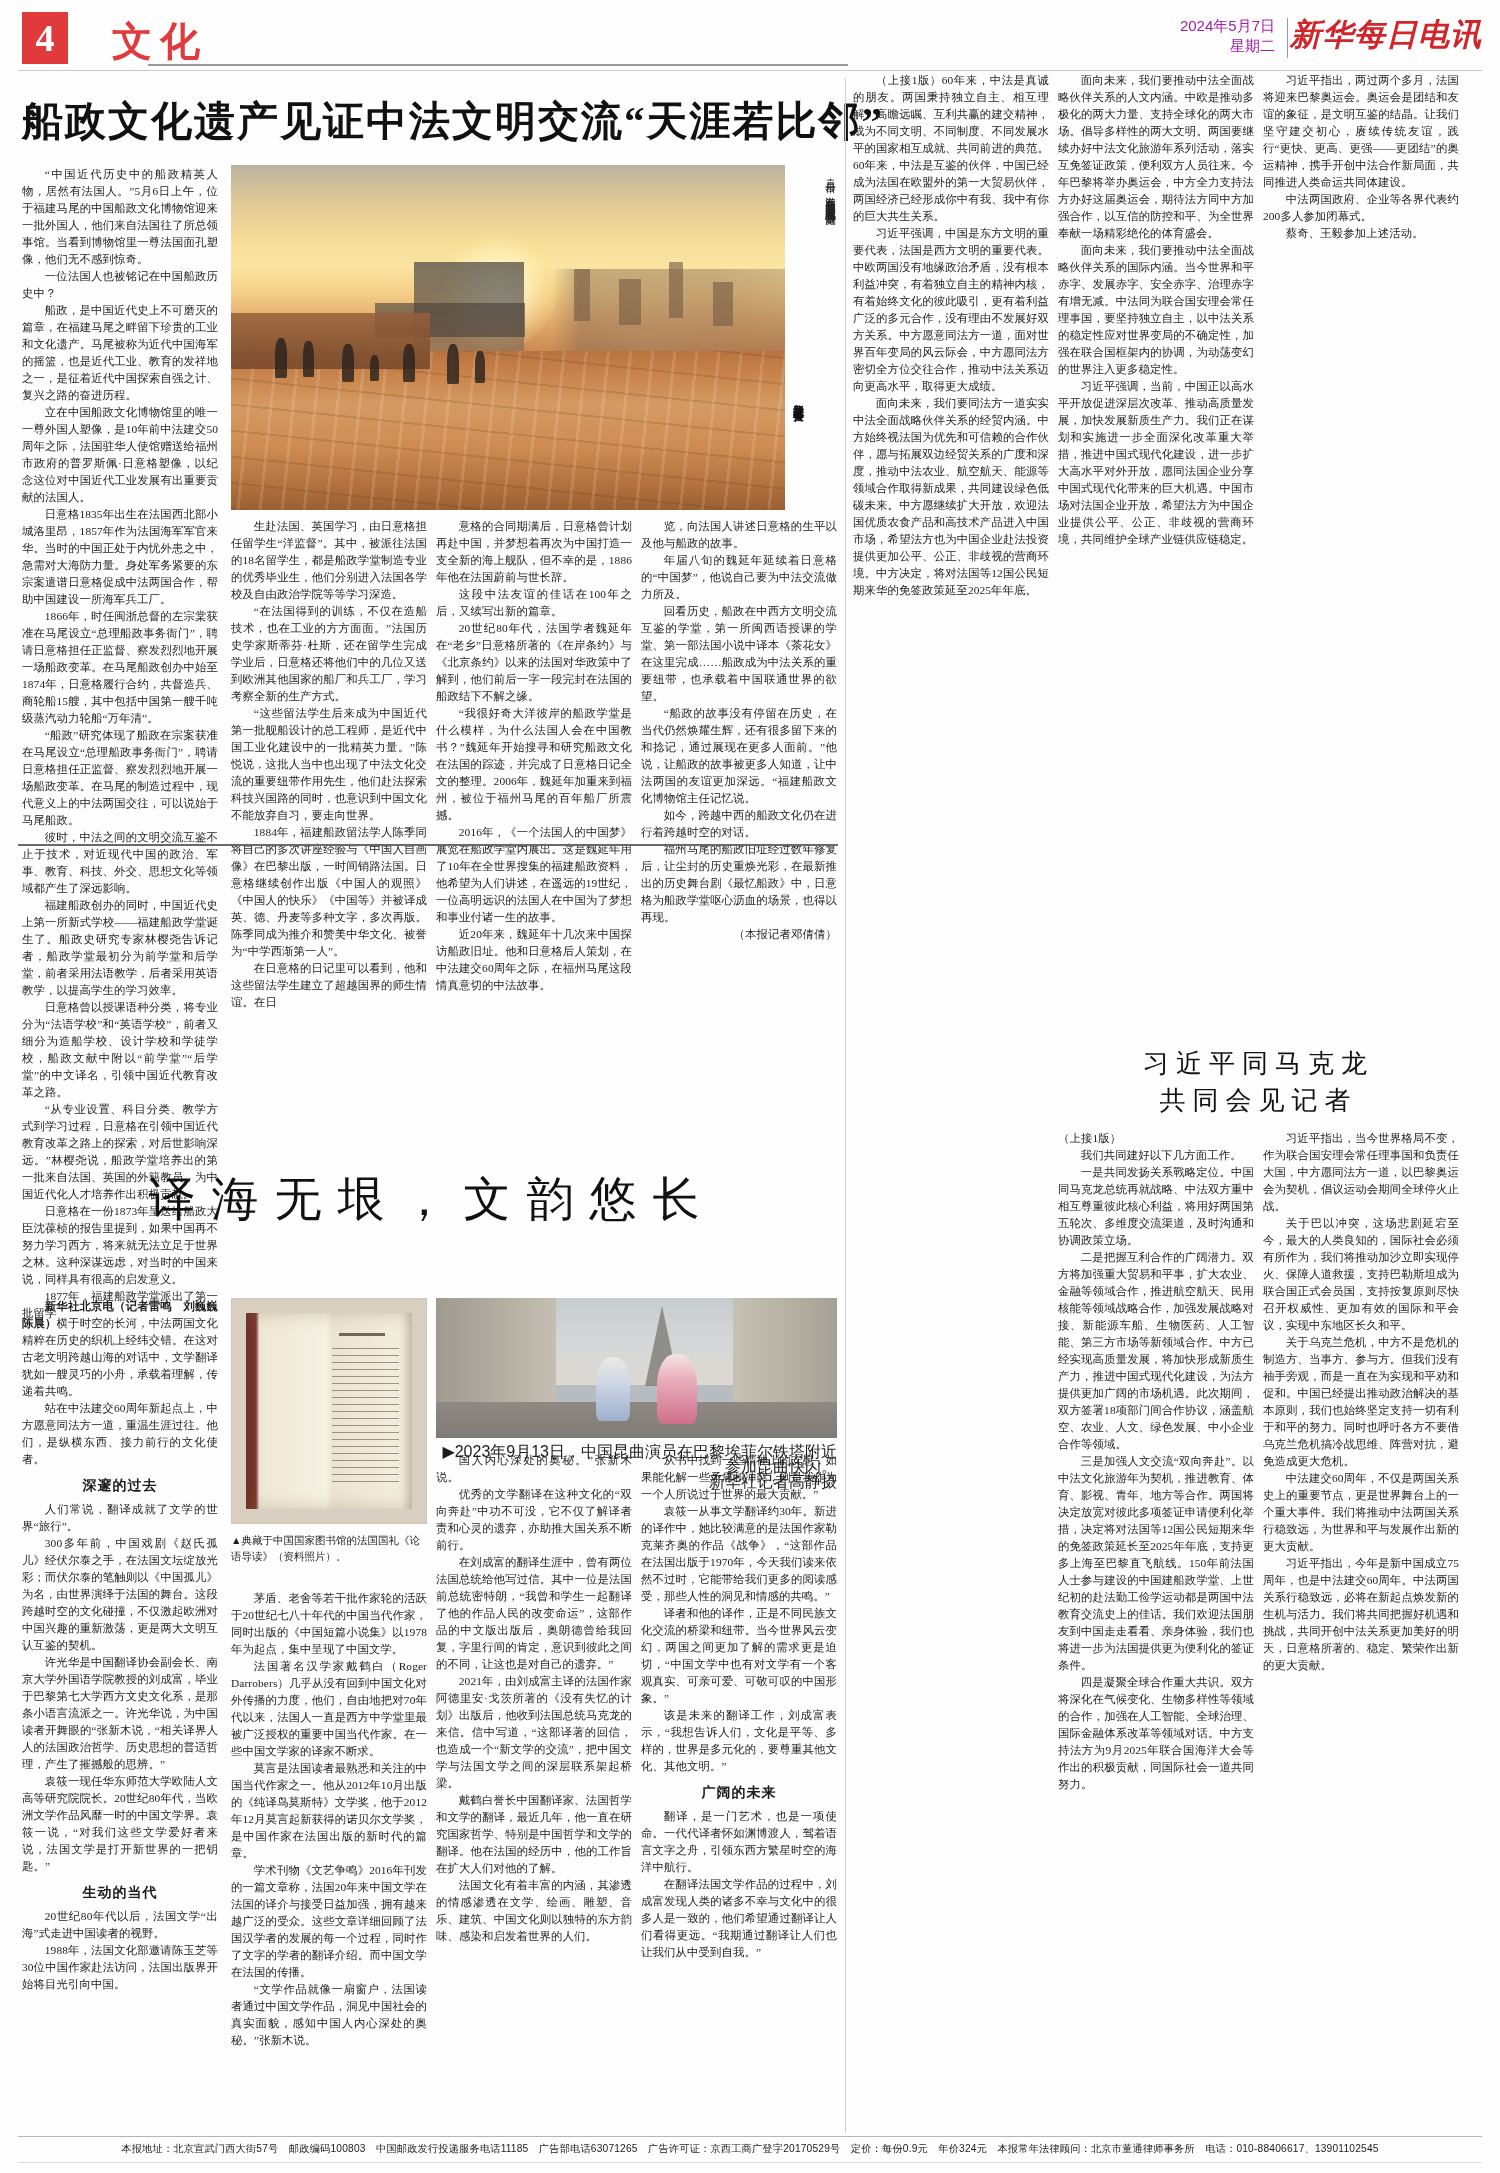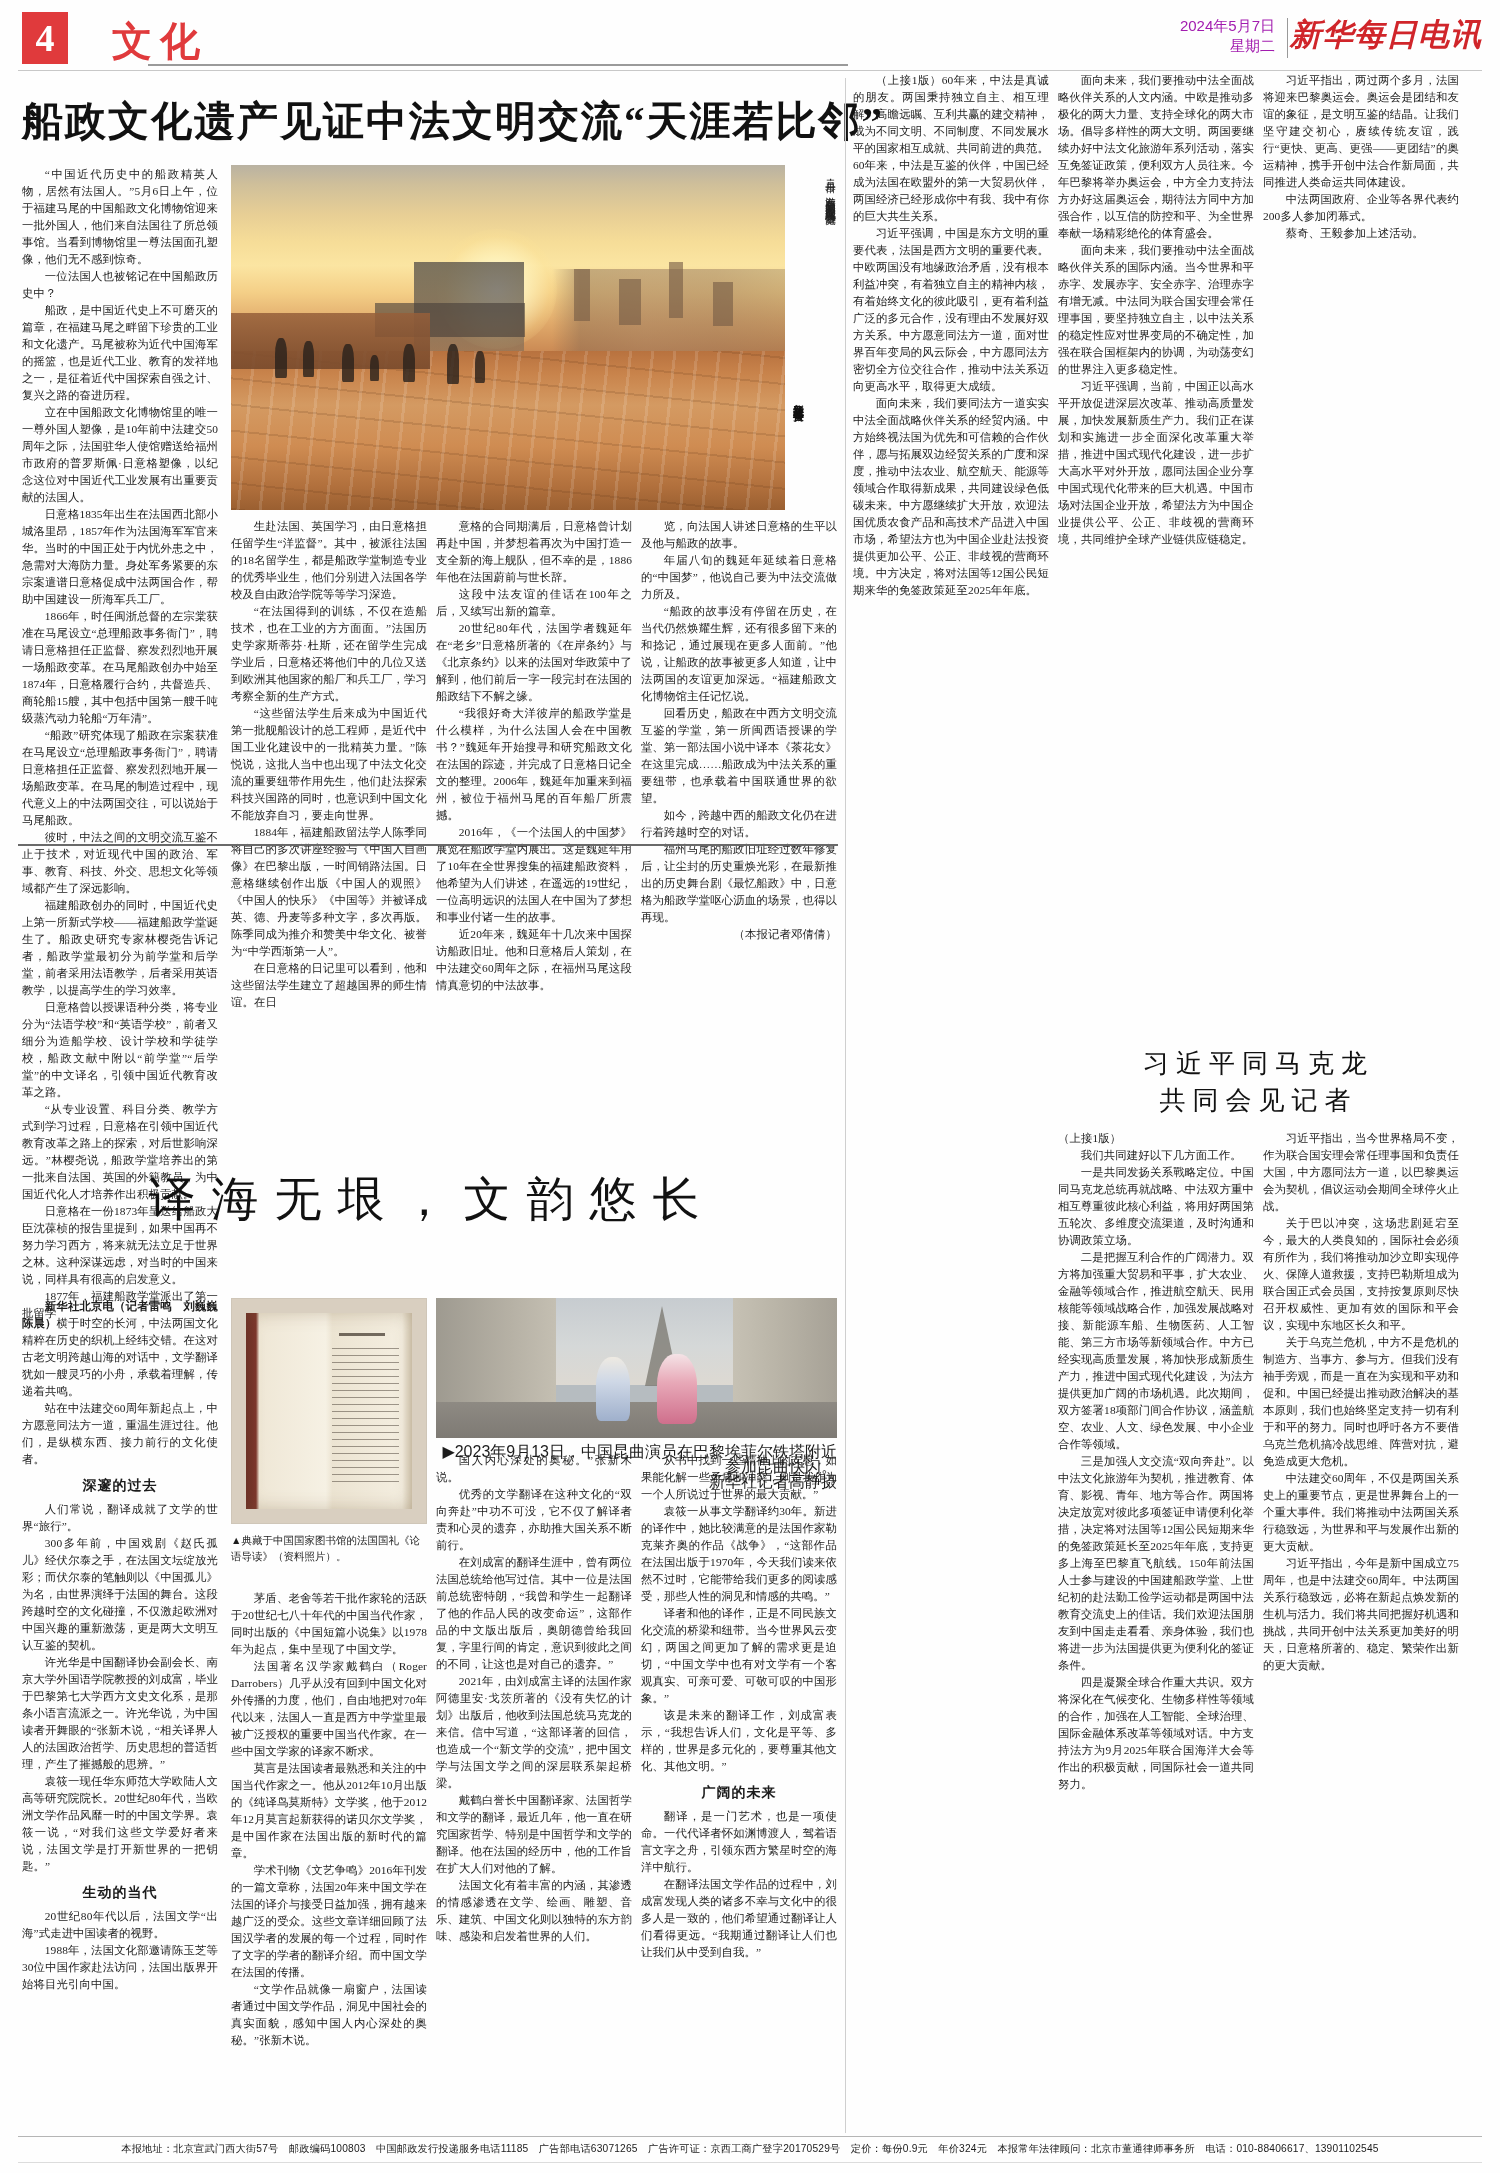--- a/index.html
+++ b/index.html
@@ -460,22 +460,22 @@
       <p>意格的合同期满后，日意格曾计划再赴中国，并梦想着再次为中国打造一支全新的海上舰队，但不幸的是，1886年他在法国蔚前与世长辞。</p>
       <p>这段中法友谊的佳话在100年之后，又续写出新的篇章。</p>
       <p>20世纪80年代，法国学者魏延年在“老乡”日意格所著的《在岸条约》与《北京条约》以来的法国对华政策中了解到，他们前后一字一段完封在法国的船政结下不解之缘。</p>
       <p>“我很好奇大洋彼岸的船政学堂是什么模样，为什么法国人会在中国教书？”魏延年开始搜寻和研究船政文化在法国的踪迹，并完成了日意格日记全文的整理。2006年，魏延年加重来到福州，被位于福州马尾的百年船厂所震撼。</p>
       <p>2016年，《一个法国人的中国梦》展览在船政学堂内展出。这是魏延年用了10年在全世界搜集的福建船政资料，他希望为人们讲述，在遥远的19世纪，一位高明远识的法国人在中国为了梦想和事业付诸一生的故事。</p>
       <p>近20年来，魏延年十几次来中国探访船政旧址。他和日意格后人策划，在中法建交60周年之际，在福州马尾这段情真意切的中法故事。</p>
     </div>
   <div class="t-col t-col-4 col-text">
       <p>览，向法国人讲述日意格的生平以及他与船政的故事。</p>
       <p>年届八旬的魏延年延续着日意格的“中国梦”，他说自己要为中法交流做力所及。</p>
+      <p>回看历史，船政在中西方文明交流互鉴的学堂，第一所闽西语授课的学堂、第一部法国小说中译本《茶花女》在这里完成……船政成为中法关系的重要纽带，也承载着中国联通世界的欲望。</p>
       <p>“船政的故事没有停留在历史，在当代仍然焕耀生辉，还有很多留下来的和捻记，通过展现在更多人面前。”他说，让船政的故事被更多人知道，让中法两国的友谊更加深远。“福建船政文化博物馆主任记忆说。</p>
-      <p>回看历史，船政在中西方文明交流互鉴的学堂，第一所闽西语授课的学堂、第一部法国小说中译本《茶花女》在这里完成……船政成为中法关系的重要纽带，也承载着中国联通世界的欲望。</p>
       <p>如今，跨越中西的船政文化仍在进行着跨越时空的对话。</p>
       <p>福州马尾的船政旧址经过数年修复后，让尘封的历史重焕光彩，在最新推出的历史舞台剧《最忆船政》中，日意格为船政学堂呕心沥血的场景，也得以再现。</p>
       <p style="text-align: right; text-indent: 0px;">（本报记者邓倩倩）</p>
     </div>
 
   <div class="big-divider"></div>
 
   <div class="vert-divider" style="left:845px; height:2055px;"></div>
 
   <div class="r-rail r-col-1 col-text">

